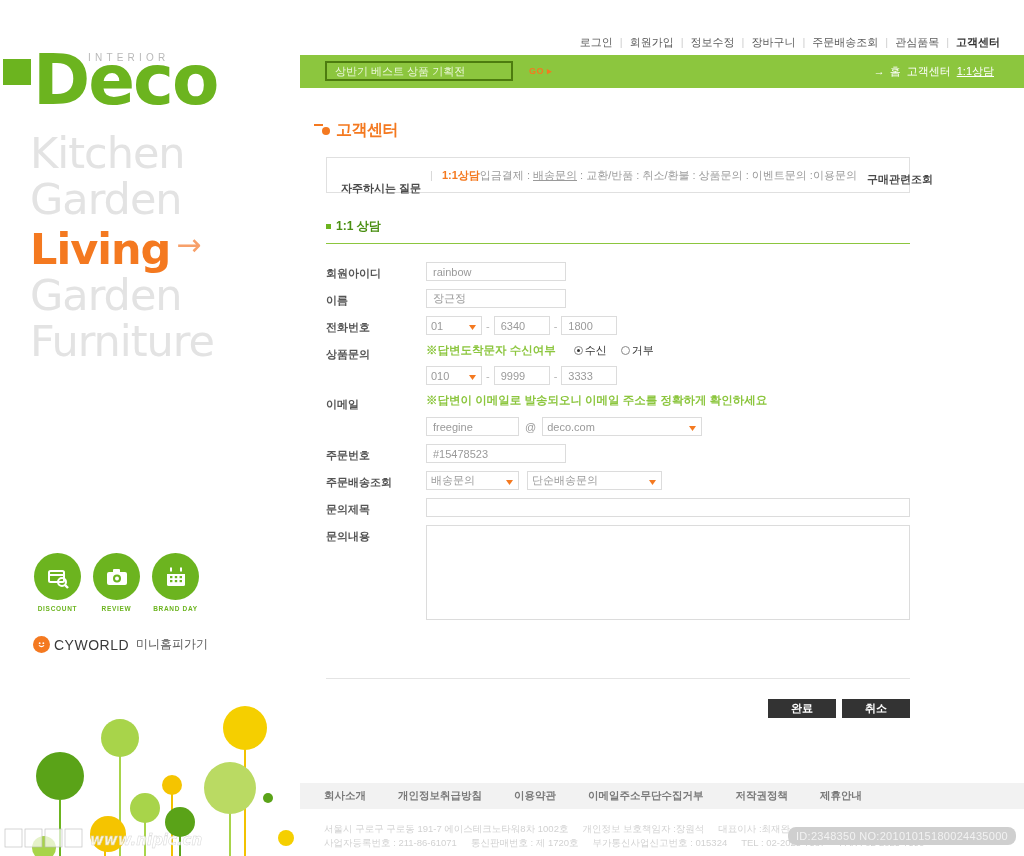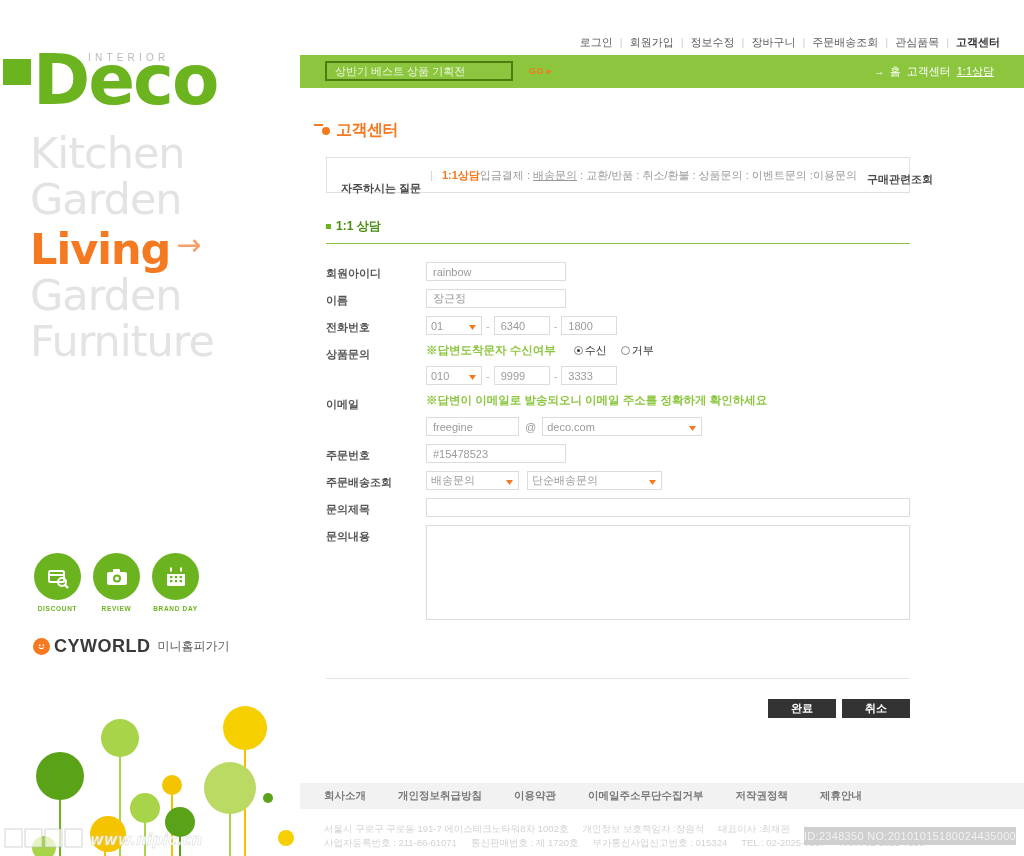--- a/index.html
+++ b/index.html
@@ -55,21 +55,21 @@
   .qi-label {
     margin-top:5px; font-size:6.5px; letter-spacing:0.7px;
     color:#6cb41f; font-weight:700;
   }
 
   .cyworld { position:absolute; left:33px; top:636px; display:flex; align-items:center; cursor:pointer; }
   .cy-dot {
     width:17px; height:17px; border-radius:50%; background:#f47920;
     display:flex; align-items:center; justify-content:center; margin-right:4px;
   }
-  .cy-name { font-size:18px; font-weight:700; color:#3a3a3a; letter-spacing:0.5px; }
+  .cy-name { font-size:14px; font-weight:400; color:#3a3a3a; letter-spacing:0.5px; }
   .cy-kr { font-size:12px; color:#555; margin-left:7px; }
 
   .deco-flowers { position:absolute; left:0; top:700px; width:300px; height:156px; }
 
   .watermark { position:absolute; left:2px; top:823px; width:230px; height:30px; opacity:.85; }
 
   
   #main { position:absolute; left:300px; top:0; width:724px; height:856px; }
 
   .topnav {
@@ -192,21 +192,21 @@
   }
   .footnav span { cursor:pointer; }
   .footinfo {
     position:absolute; left:24px; top:822px;
     font-size:9.5px; color:#d2d2d2; line-height:14px; white-space:nowrap;
   }
   .footinfo .gap { display:inline-block; width:14px; }
   .idbadge {
     position:absolute; right:8px; top:827px;
     background:#cfcfcf; color:#f2f2f2; font-size:11px;
-    padding:3px 0; letter-spacing:.3px;
+    padding:3px 8px; letter-spacing:.3px;border-radius:8px;
   }
 </style>
 </head>
 <body>
 
 <div id="sidebar">
 
   <div class="logo-block">
     <div class="logo-square"></div>
     <div class="logo-interior">INTERIOR</div>

